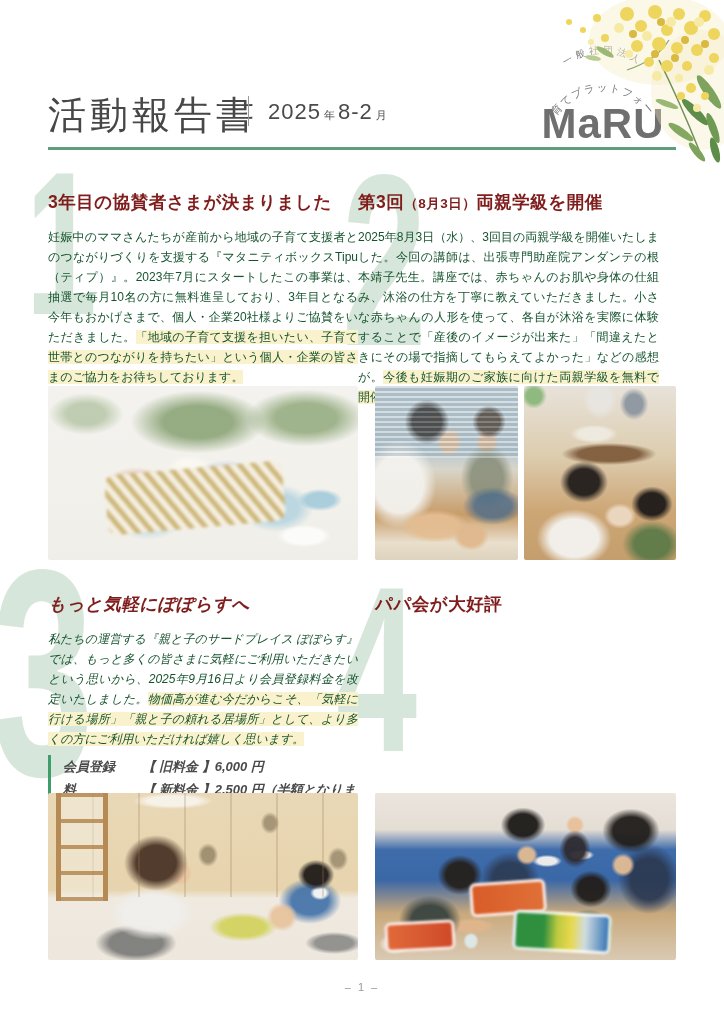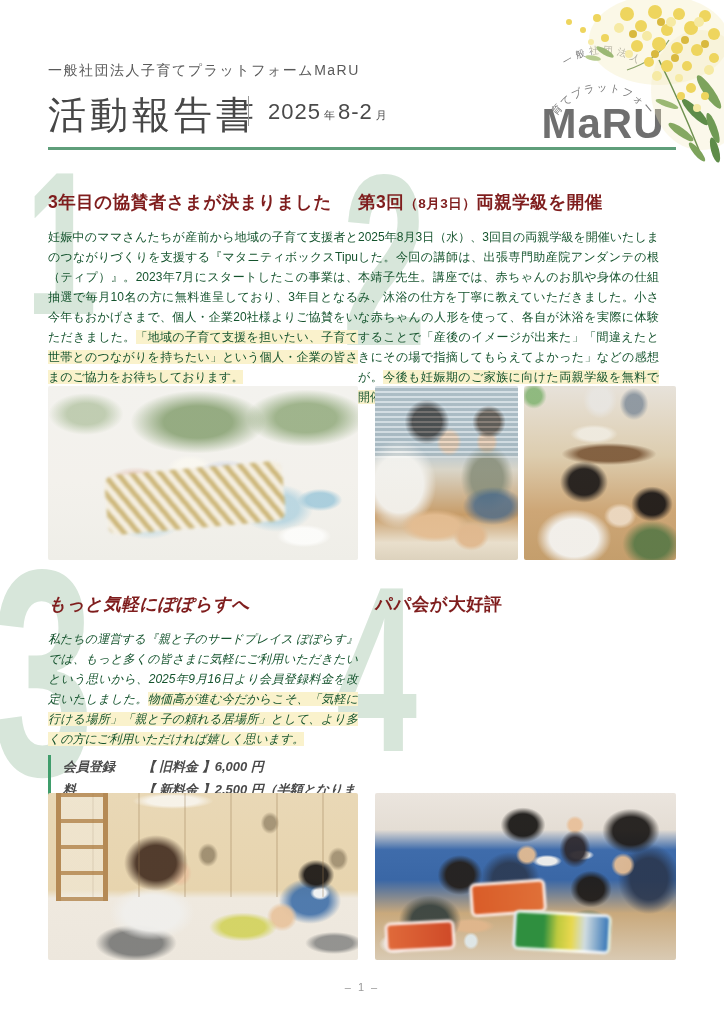--- a/index.html
+++ b/index.html
@@ -139,21 +139,20 @@
 </head>
 <body>
 
 <div id="page">
 
   <div class="bignum n1">1</div>
   <div class="bignum n2">2</div>
   <div class="bignum n3">3</div>
   <div class="bignum n4">4</div>
 
-  <div class="org-line">一般社団法人子育てプラットフォームMaRU</div>
   <div class="doc-title">活動報告書</div>
   <div class="title-divider"></div>
   <div class="issue-date">
     <span class="num">2025</span><span class="unit">年</span><span class="num">8-2</span><span class="unit">月</span>
   </div>
   <div class="header-rule"></div>
 
   <svg class="logo-svg" width="170" height="112" viewBox="0 0 170 112">
     <defs>
       <path id="arcTop" d="M 22 74 A 64 64 0 0 1 148 74"></path>

